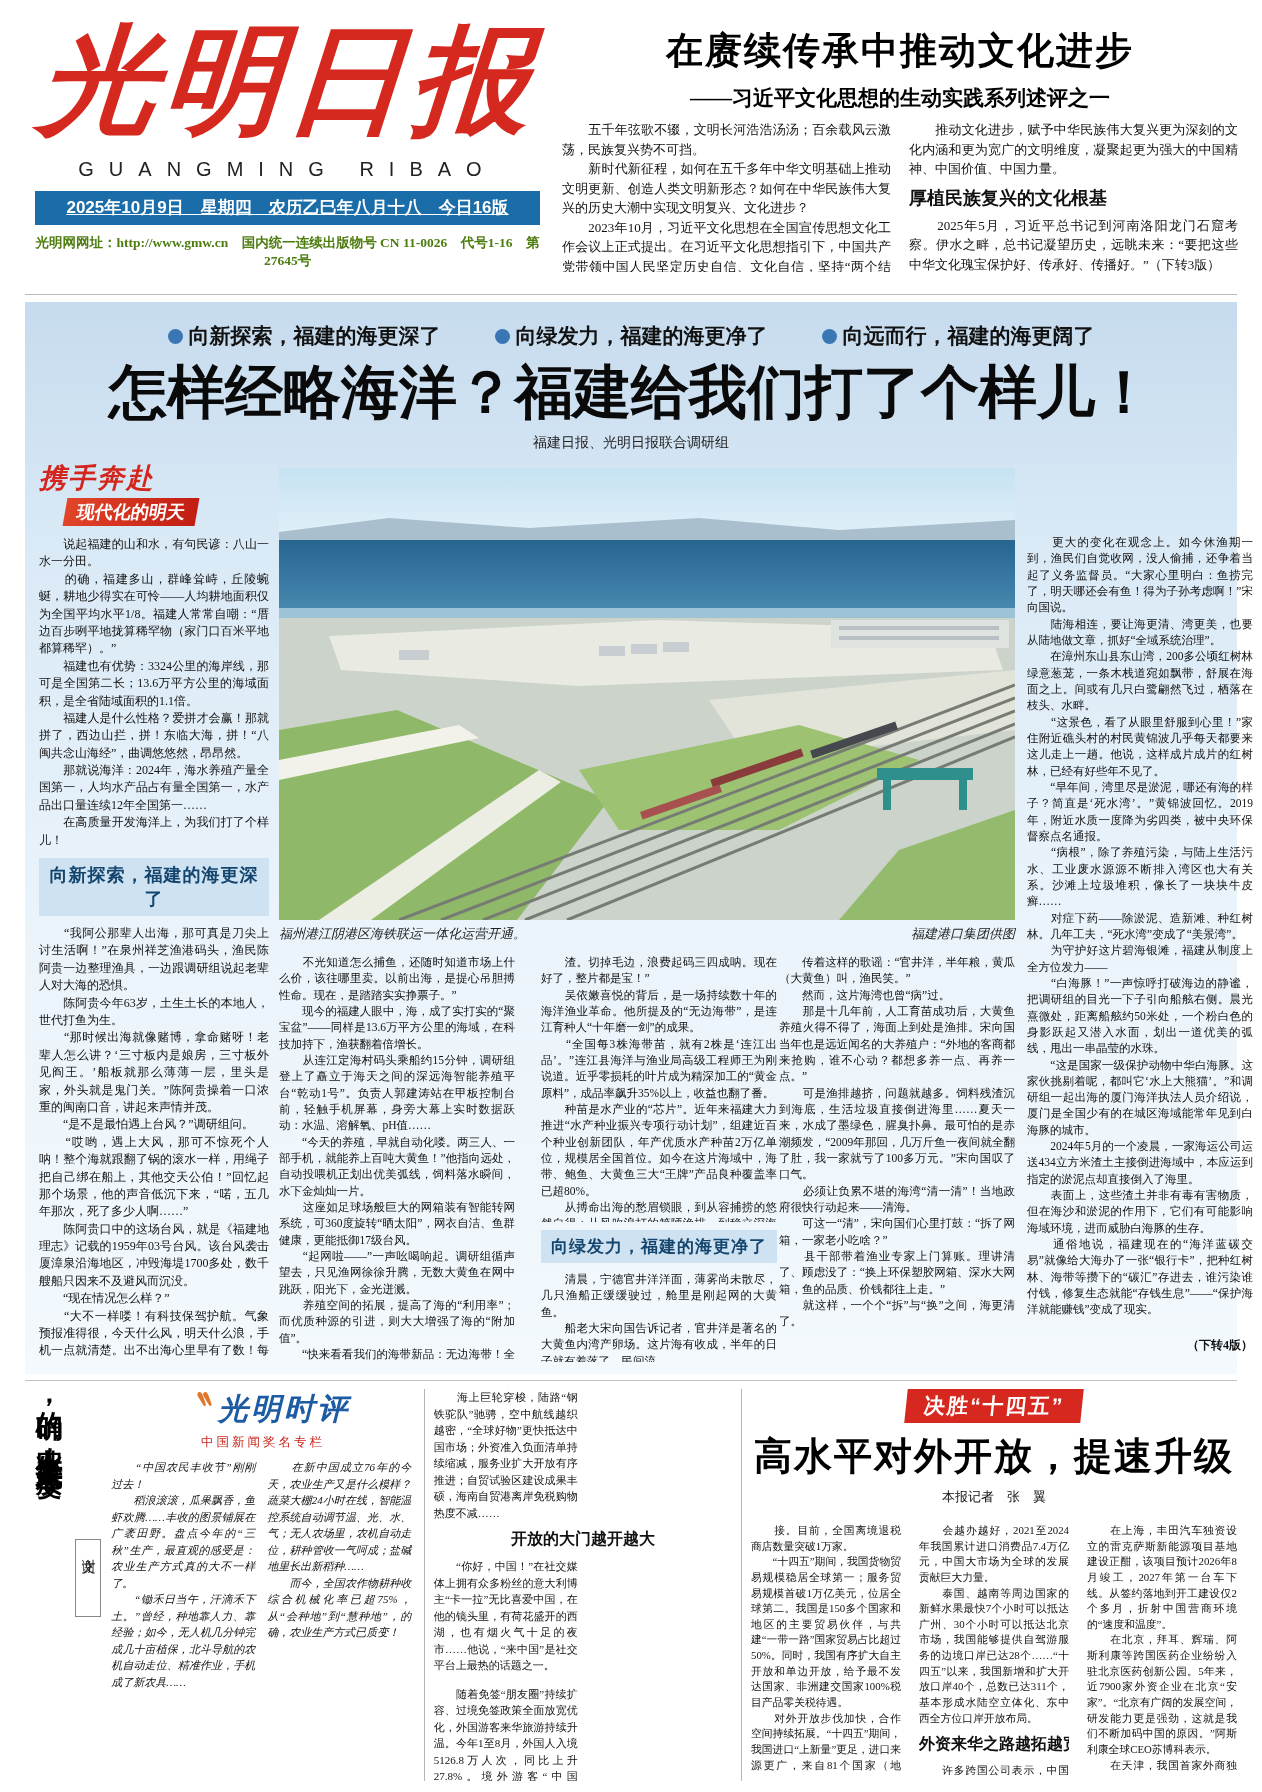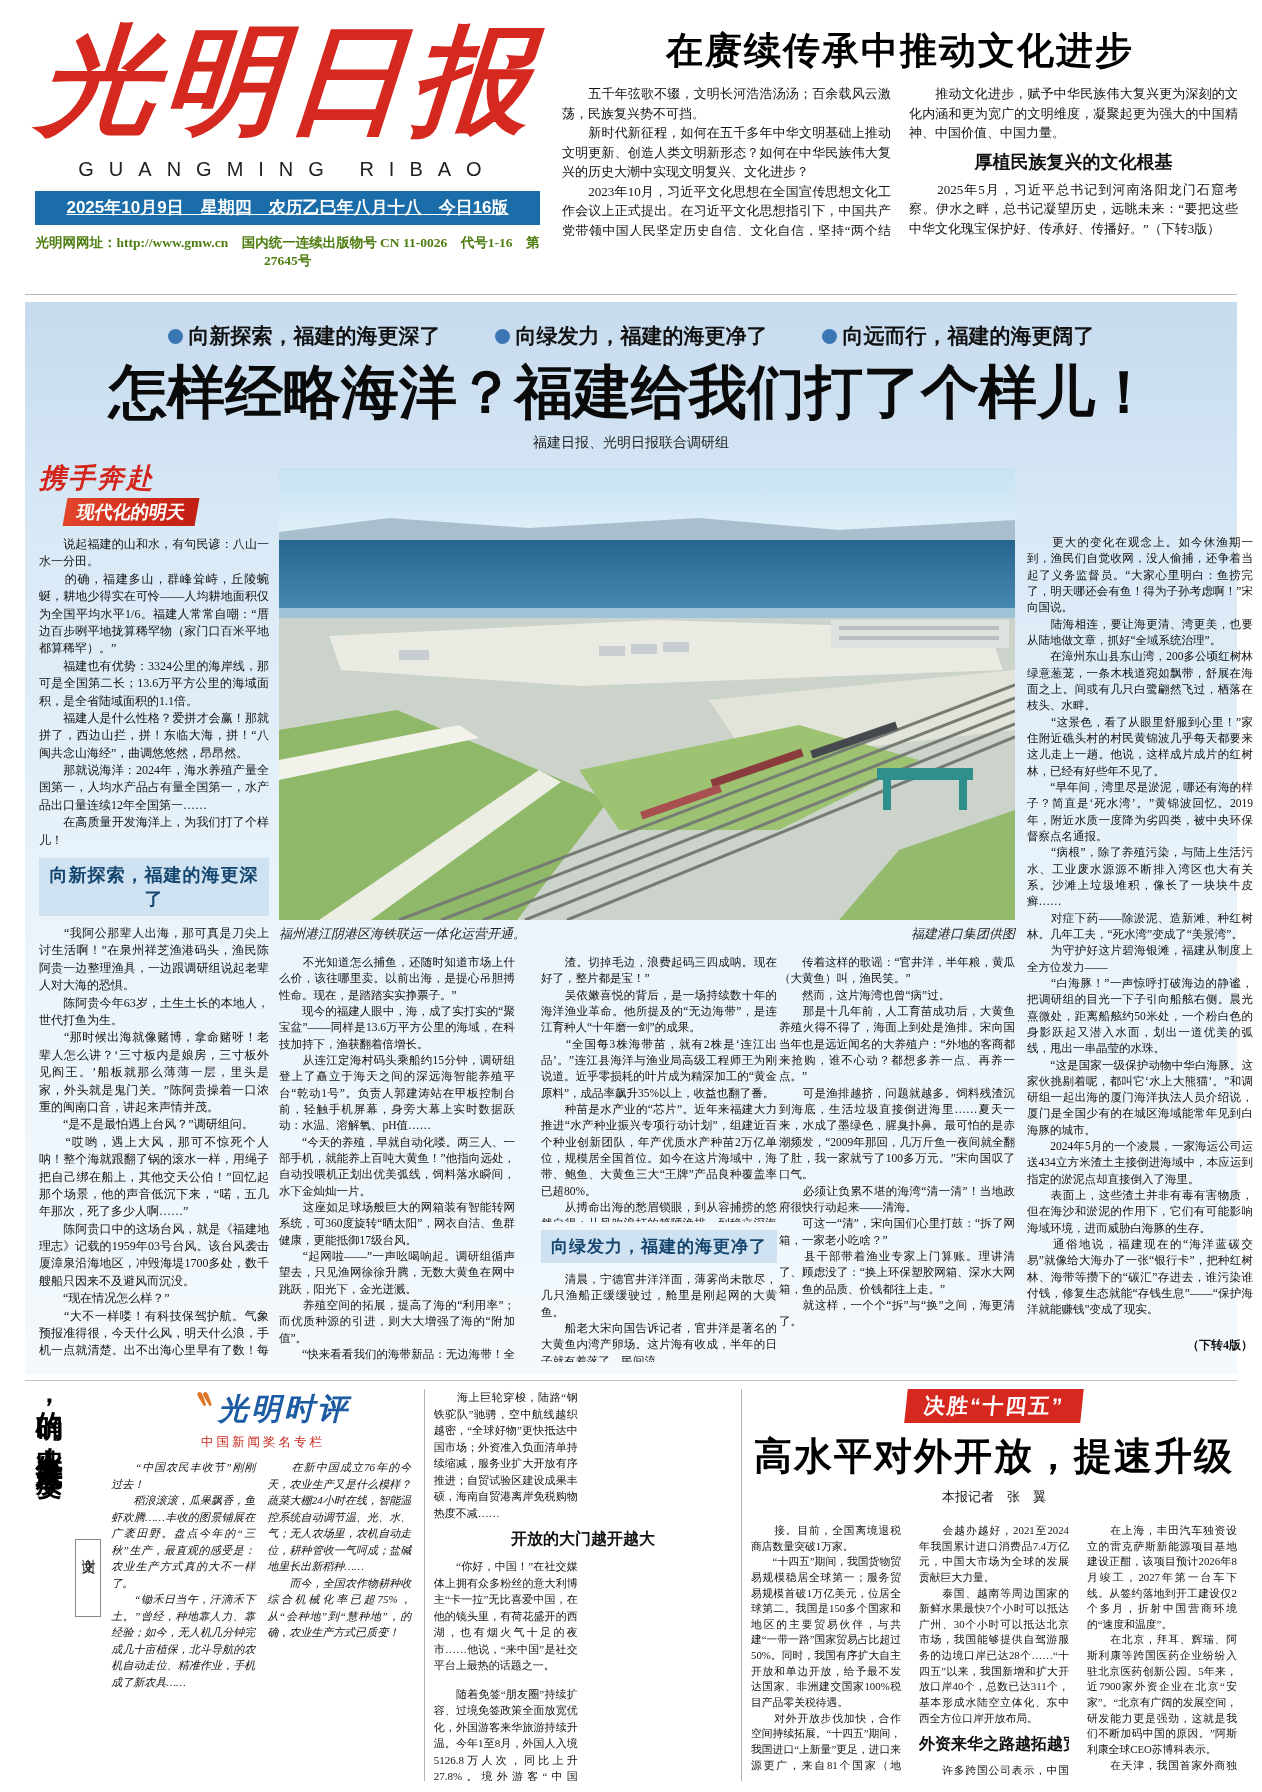--- a/index.html
+++ b/index.html
@@ -15,21 +15,21 @@
              font-family:"Liberation Sans","DejaVu Sans",sans-serif;}
   #mh-datebar{margin-top:10px;height:34px;background:#1b6da9;color:#fff;font-weight:700;
               font-size:17px;line-height:34px;text-align:center;font-family:"Liberation Sans","DejaVu Sans",sans-serif;text-decoration:underline;}
   #mh-pub{margin-top:9px;font-size:13.5px;font-weight:700;text-align:center;color:#4d7c0f;}
   
   #top-article{position:absolute;left:562px;top:26px;width:676px;}
   #ta-headline{font-size:37px;font-weight:900;letter-spacing:2px;text-align:center;color:#000;}
   #ta-subtitle{font-size:21px;font-weight:700;text-align:center;margin-top:8px;color:#000;}
   #ta-body{display:flex;gap:18px;margin-top:8px;}
   #ta-body .col{width:329px;height:152px;overflow:hidden;font-size:13px;line-height:1.5;}
-  .ta-subhead{font-size:18px;font-weight:900;text-align:center;margin:6px 0 4px 0;
+  .ta-subhead{font-size:18px;font-weight:900;text-align:left;margin:6px 0 4px 0;
               font-family:"Liberation Sans","DejaVu Sans",sans-serif;}
   
   .hrule{position:absolute;left:25px;width:1212px;height:1px;background:#b9b9b9;}
   
   #feature{position:absolute;left:25px;top:302px;width:1212px;height:1072px;
            background:linear-gradient(180deg,#c6dbee 0%,#d9e9f6 22%,#ebf4fb 60%,#f3f9fd 100%);}
   #f-bullets{position:absolute;top:20px;left:0;width:100%;display:flex;justify-content:center;gap:54px;}
   .f-bullet{font-size:21px;font-weight:900;font-family:"Liberation Sans","DejaVu Sans",sans-serif;display:flex;align-items:center;gap:6px;}
   .dot{width:15px;height:15px;border-radius:50%;background:#3b76b4;display:inline-block;}
   #f-headline{position:absolute;top:52px;left:0;width:100%;text-align:center;font-size:58px;
@@ -100,20 +100,21 @@
 
   <div id="masthead">
     <div id="mh-title">光明日报</div>
     <div id="mh-pinyin">GUANGMING RIBAO</div>
     <div id="mh-datebar">2025年10月9日　星期四　农历乙巳年八月十八　今日16版</div>
     <div id="mh-pub">光明网网址：http://www.gmw.cn　国内统一连续出版物号 CN 11-0026　代号1-16　第27645号</div>
   </div>
 
   <div id="top-article">
     <div id="ta-headline" class="sans">在赓续传承中推动文化进步</div>
+    <div id="ta-subtitle">——习近平文化思想的生动实践系列述评之一</div>
     <div id="ta-body">
       <div class="col para">　　五千年弦歌不辍，文明长河浩浩汤汤；百余载风云激荡，民族复兴势不可挡。
 　　新时代新征程，如何在五千多年中华文明基础上推动文明更新、创造人类文明新形态？如何在中华民族伟大复兴的历史大潮中实现文明复兴、文化进步？
 　　2023年10月，习近平文化思想在全国宣传思想文化工作会议上正式提出。在习近平文化思想指引下，中国共产党带领中国人民坚定历史自信、文化自信，坚持“两个结合”，在赓续历史文脉中推进文化创造，在传承中华文明中</div>
       <div class="col">
         <div class="para">　　推动文化进步，赋予中华民族伟大复兴更为深刻的文化内涵和更为宽广的文明维度，凝聚起更为强大的中国精神、中国价值、中国力量。</div>
         <div class="ta-subhead">厚植民族复兴的文化根基</div>
         <div class="para">　　2025年5月，习近平总书记到河南洛阳龙门石窟考察。伊水之畔，总书记凝望历史，远眺未来：“要把这些中华文化瑰宝保护好、传承好、传播好。”（下转3版）</div>
       </div>
     </div>
@@ -138,21 +139,21 @@
     </div>
     <div id="f-byline">福建日报、光明日报联合调研组</div>
     <div id="f-headline">怎样经略海洋？福建给我们打了个样儿！</div>
 
     <div id="f-left">
       <div class="badge">
         <div class="badge-l1">携手奔赴</div>
         <div class="badge-l2">现代化的明天</div>
       </div>
       <div class="para">　　说起福建的山和水，有句民谚：八山一水一分田。
-　　的确，福建多山，群峰耸峙，丘陵蜿蜒，耕地少得实在可怜——人均耕地面积仅为全国平均水平1/6。福建人常常自嘲：“厝边百步咧平地拢算稀罕物（家门口百米平地都算稀罕）。”
+　　的确，福建多山，群峰耸峙，丘陵蜿蜒，耕地少得实在可怜——人均耕地面积仅为全国平均水平1/8。福建人常常自嘲：“厝边百步咧平地拢算稀罕物（家门口百米平地都算稀罕）。”
 　　福建也有优势：3324公里的海岸线，那可是全国第二长；13.6万平方公里的海域面积，是全省陆域面积的1.1倍。
 　　福建人是什么性格？爱拼才会赢！那就拼了，西边山拦，拼！东临大海，拼！“八闽共念山海经”，曲调悠悠然，昂昂然。
 　　那就说海洋：2024年，海水养殖产量全国第一，人均水产品占有量全国第一，水产品出口量连续12年全国第一……
 　　在高质量开发海洋上，为我们打了个样儿！</div>
       <div class="subhead">向新探索，福建的海更深了</div>
       <div class="para">　　“我阿公那辈人出海，那可真是刀尖上讨生活啊！”在泉州祥芝渔港码头，渔民陈阿贵一边整理渔具，一边跟调研组说起老辈人对大海的恐惧。
 　　陈阿贵今年63岁，土生土长的本地人，世代打鱼为生。
 　　“那时候出海就像赌博，拿命赌呀！老辈人怎么讲？‘三寸板内是娘房，三寸板外见阎王。’船板就那么薄薄一层，里头是家，外头就是鬼门关。”陈阿贵操着一口浓重的闽南口音，讲起来声情并茂。
 　　“是不是最怕遇上台风？”调研组问。
 　　“哎哟，遇上大风，那可不惊死个人呐！整个海就跟翻了锅的滚水一样，用绳子把自己绑在船上，其他交天公伯！”回忆起那个场景，他的声音低沉下来，“喏，五几年那次，死了多少人啊……”

